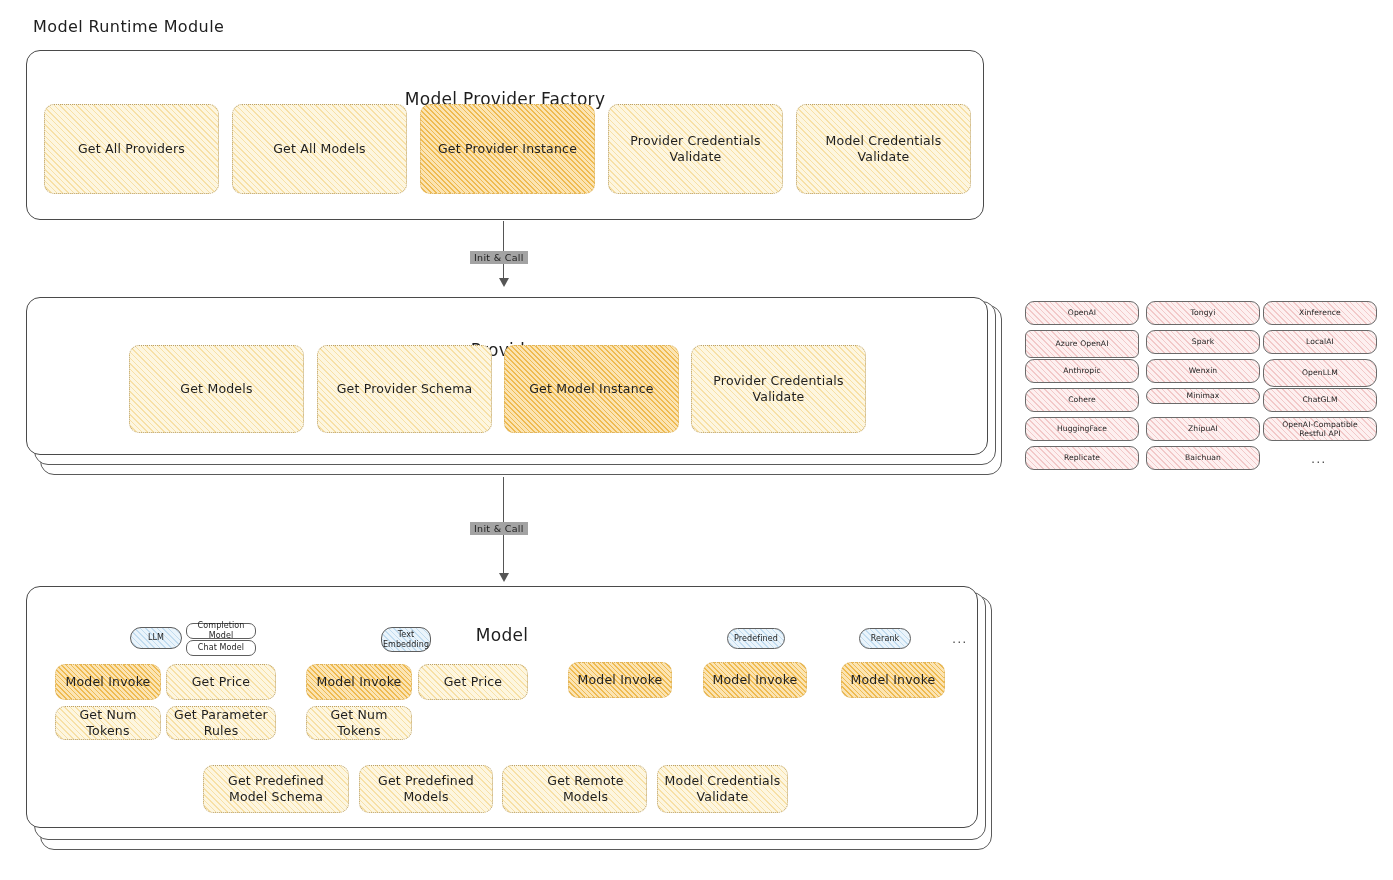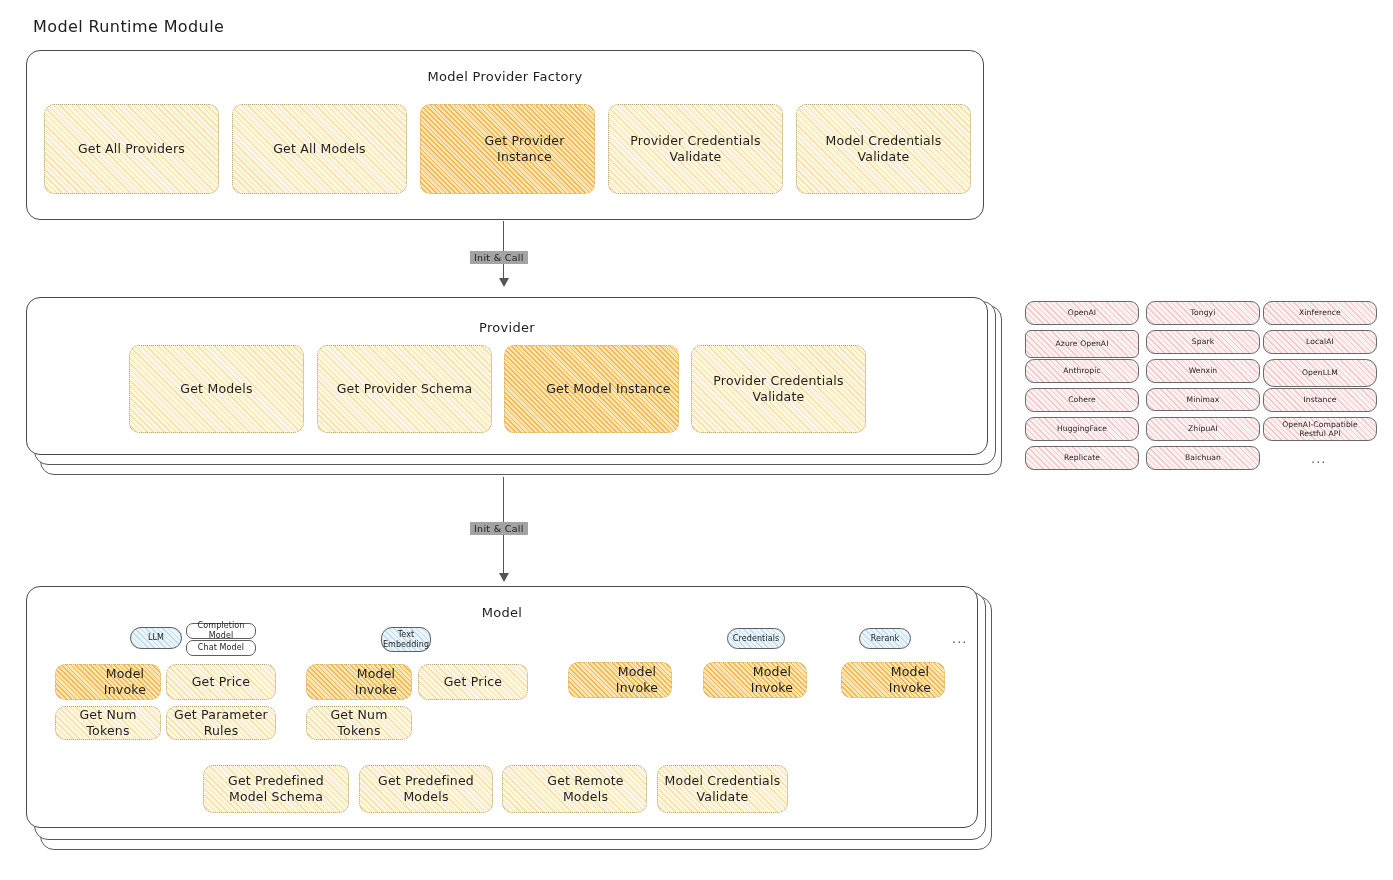--- a/index.html
+++ b/index.html
@@ -39,23 +39,24 @@
     border: 1.3px solid #4a4a4a;
     border-radius: 14px;
     background: #ffffff;
     box-sizing: border-box;
   }
   .group-title {
     position: absolute;
     left: 0;
     right: 0;
     text-align: center;
-    font-size: 13px;
+    font-size: 17px;
     color: #1e1e1e;
     letter-spacing: 0.3px;
+    margin-top: 20px;
   }
   
   .stack-card {
     position: absolute;
     border: 1.1px solid #5a5a5a;
     border-radius: 14px;
     background: #ffffff;
     box-sizing: border-box;
   }
 
@@ -88,21 +89,20 @@
   
   .fill-strong {
     background-color: #fbe4b3;
     background-image:
       repeating-linear-gradient(45deg,
         rgba(235,173,48,0.75) 0px,
         rgba(235,173,48,0.75) 1.2px,
         rgba(255,255,255,0) 1.2px,
         rgba(255,255,255,0) 3.4px);
     border-color: #d9b15f;
-    padding-left: 40px;
   }
   
   .fill-pink {
     background-color: #fdf0f0;
     background-image:
       repeating-linear-gradient(45deg,
         rgba(226,142,142,0.40) 0px,
         rgba(226,142,142,0.40) 1px,
         rgba(255,255,255,0) 1px,
         rgba(255,255,255,0) 4px);
@@ -193,28 +193,28 @@
   <div class="node fill-pink mini" style="left:1025px; top:301px; width:114px; height:24px;">OpenAI</div>
   <div class="node fill-pink mini" style="left:1025px; top:330px; width:114px; height:28px;border-radius:6px;">Azure OpenAI</div>
   <div class="node fill-pink mini" style="left:1025px; top:359px; width:114px; height:24px;">Anthropic</div>
   <div class="node fill-pink mini" style="left:1025px; top:388px; width:114px; height:24px;">Cohere</div>
   <div class="node fill-pink mini" style="left:1025px; top:417px; width:114px; height:24px;">HuggingFace</div>
   <div class="node fill-pink mini" style="left:1025px; top:446px; width:114px; height:24px;">Replicate</div>
 
   <div class="node fill-pink mini" style="left:1146px; top:301px; width:114px; height:24px;">Tongyi</div>
   <div class="node fill-pink mini" style="left:1146px; top:330px; width:114px; height:24px;">Spark</div>
   <div class="node fill-pink mini" style="left:1146px; top:359px; width:114px; height:24px;">Wenxin</div>
-  <div class="node fill-pink mini" style="left:1146px; top:388px; width:114px; height:23px;">Minimax</div>
+  <div class="node fill-pink mini" style="left:1146px; top:388px; width:114px; height:16px;">Minimax</div>
   <div class="node fill-pink mini" style="left:1146px; top:417px; width:114px; height:24px;">ZhipuAI</div>
   <div class="node fill-pink mini" style="left:1146px; top:446px; width:114px; height:24px;">Baichuan</div>
 
   <div class="node fill-pink mini" style="left:1263px; top:301px; width:114px; height:24px;">Xinference</div>
   <div class="node fill-pink mini" style="left:1263px; top:330px; width:114px; height:24px;">LocalAI</div>
   <div class="node fill-pink mini" style="left:1263px; top:359px; width:114px; height:28px;border-radius:11px;">OpenLLM</div>
-  <div class="node fill-pink mini" style="left:1263px; top:388px; width:114px; height:24px;">Instance</div>
+  <div class="node fill-pink mini" style="left:1263px; top:388px; width:114px; height:24px;">ChatGLM</div>
   <div class="node fill-pink mini" style="left:1263px; top:417px; width:114px; height:24px;">OpenAI-Compatible Restful API</div>
   <div class="ellipsis" style="left:1311px; top:451px;">...</div>
 
   <div class="arrow-line" style="left:503px; top:477px; height:100px;"></div>
   <div class="arrow-head" style="left:499px; top:573px;"></div>
   <div class="arrow-label" style="left:470px; top:522px;">Init &amp; Call</div>
 
   <div class="stack-card" style="left:40px; top:596px; width:952px; height:254px;"></div>
   <div class="stack-card" style="left:34px; top:592px; width:952px; height:248px;"></div>
   <div class="group" style="left:26px; top:586px; width:952px; height:242px;">
@@ -230,21 +230,21 @@
   <div class="node fill-light" style="left:166px; top:706px; width:110px; height:34px;">Get Parameter Rules</div>
 
   <div class="node fill-blue tiny" style="left:381px; top:627px; width:50px; height:25px;">Text Embedding</div>
   <div class="node fill-strong" style="left:306px; top:664px; width:106px; height:36px;">Model Invoke</div>
   <div class="node fill-light" style="left:418px; top:664px; width:110px; height:36px;">Get Price</div>
   <div class="node fill-light" style="left:306px; top:706px; width:106px; height:34px;">Get Num Tokens</div>
 
   <div class="node fill-blue tiny" style="left:595px; top:666px; width:56px; height:21px;">Speech2text</div>
   <div class="node fill-strong" style="left:568px; top:662px; width:104px; height:36px;">Model Invoke</div>
 
-  <div class="node fill-blue tiny" style="left:727px; top:628px; width:58px; height:21px;">Credentials</div>
+  <div class="node fill-blue tiny" style="left:727px; top:628px; width:58px; height:21px;">Predefined</div>
   <div class="node fill-strong" style="left:703px; top:662px; width:104px; height:36px;">Model Invoke</div>
 
   <div class="node fill-blue tiny" style="left:859px; top:628px; width:52px; height:21px;">Rerank</div>
   <div class="node fill-strong" style="left:841px; top:662px; width:104px; height:36px;">Model Invoke</div>
 
   <div class="ellipsis" style="left:952px; top:631px;">...</div>
 
   <div class="node fill-light" style="left:203px; top:765px; width:146px; height:48px;">Get Predefined Model Schema</div>
   <div class="node fill-light" style="left:359px; top:765px; width:134px; height:48px;">Get Predefined Models</div>
   <div class="node fill-light" style="left:502px; top:765px; width:145px; height:48px;padding-left:28px;">Get Remote Models</div>

